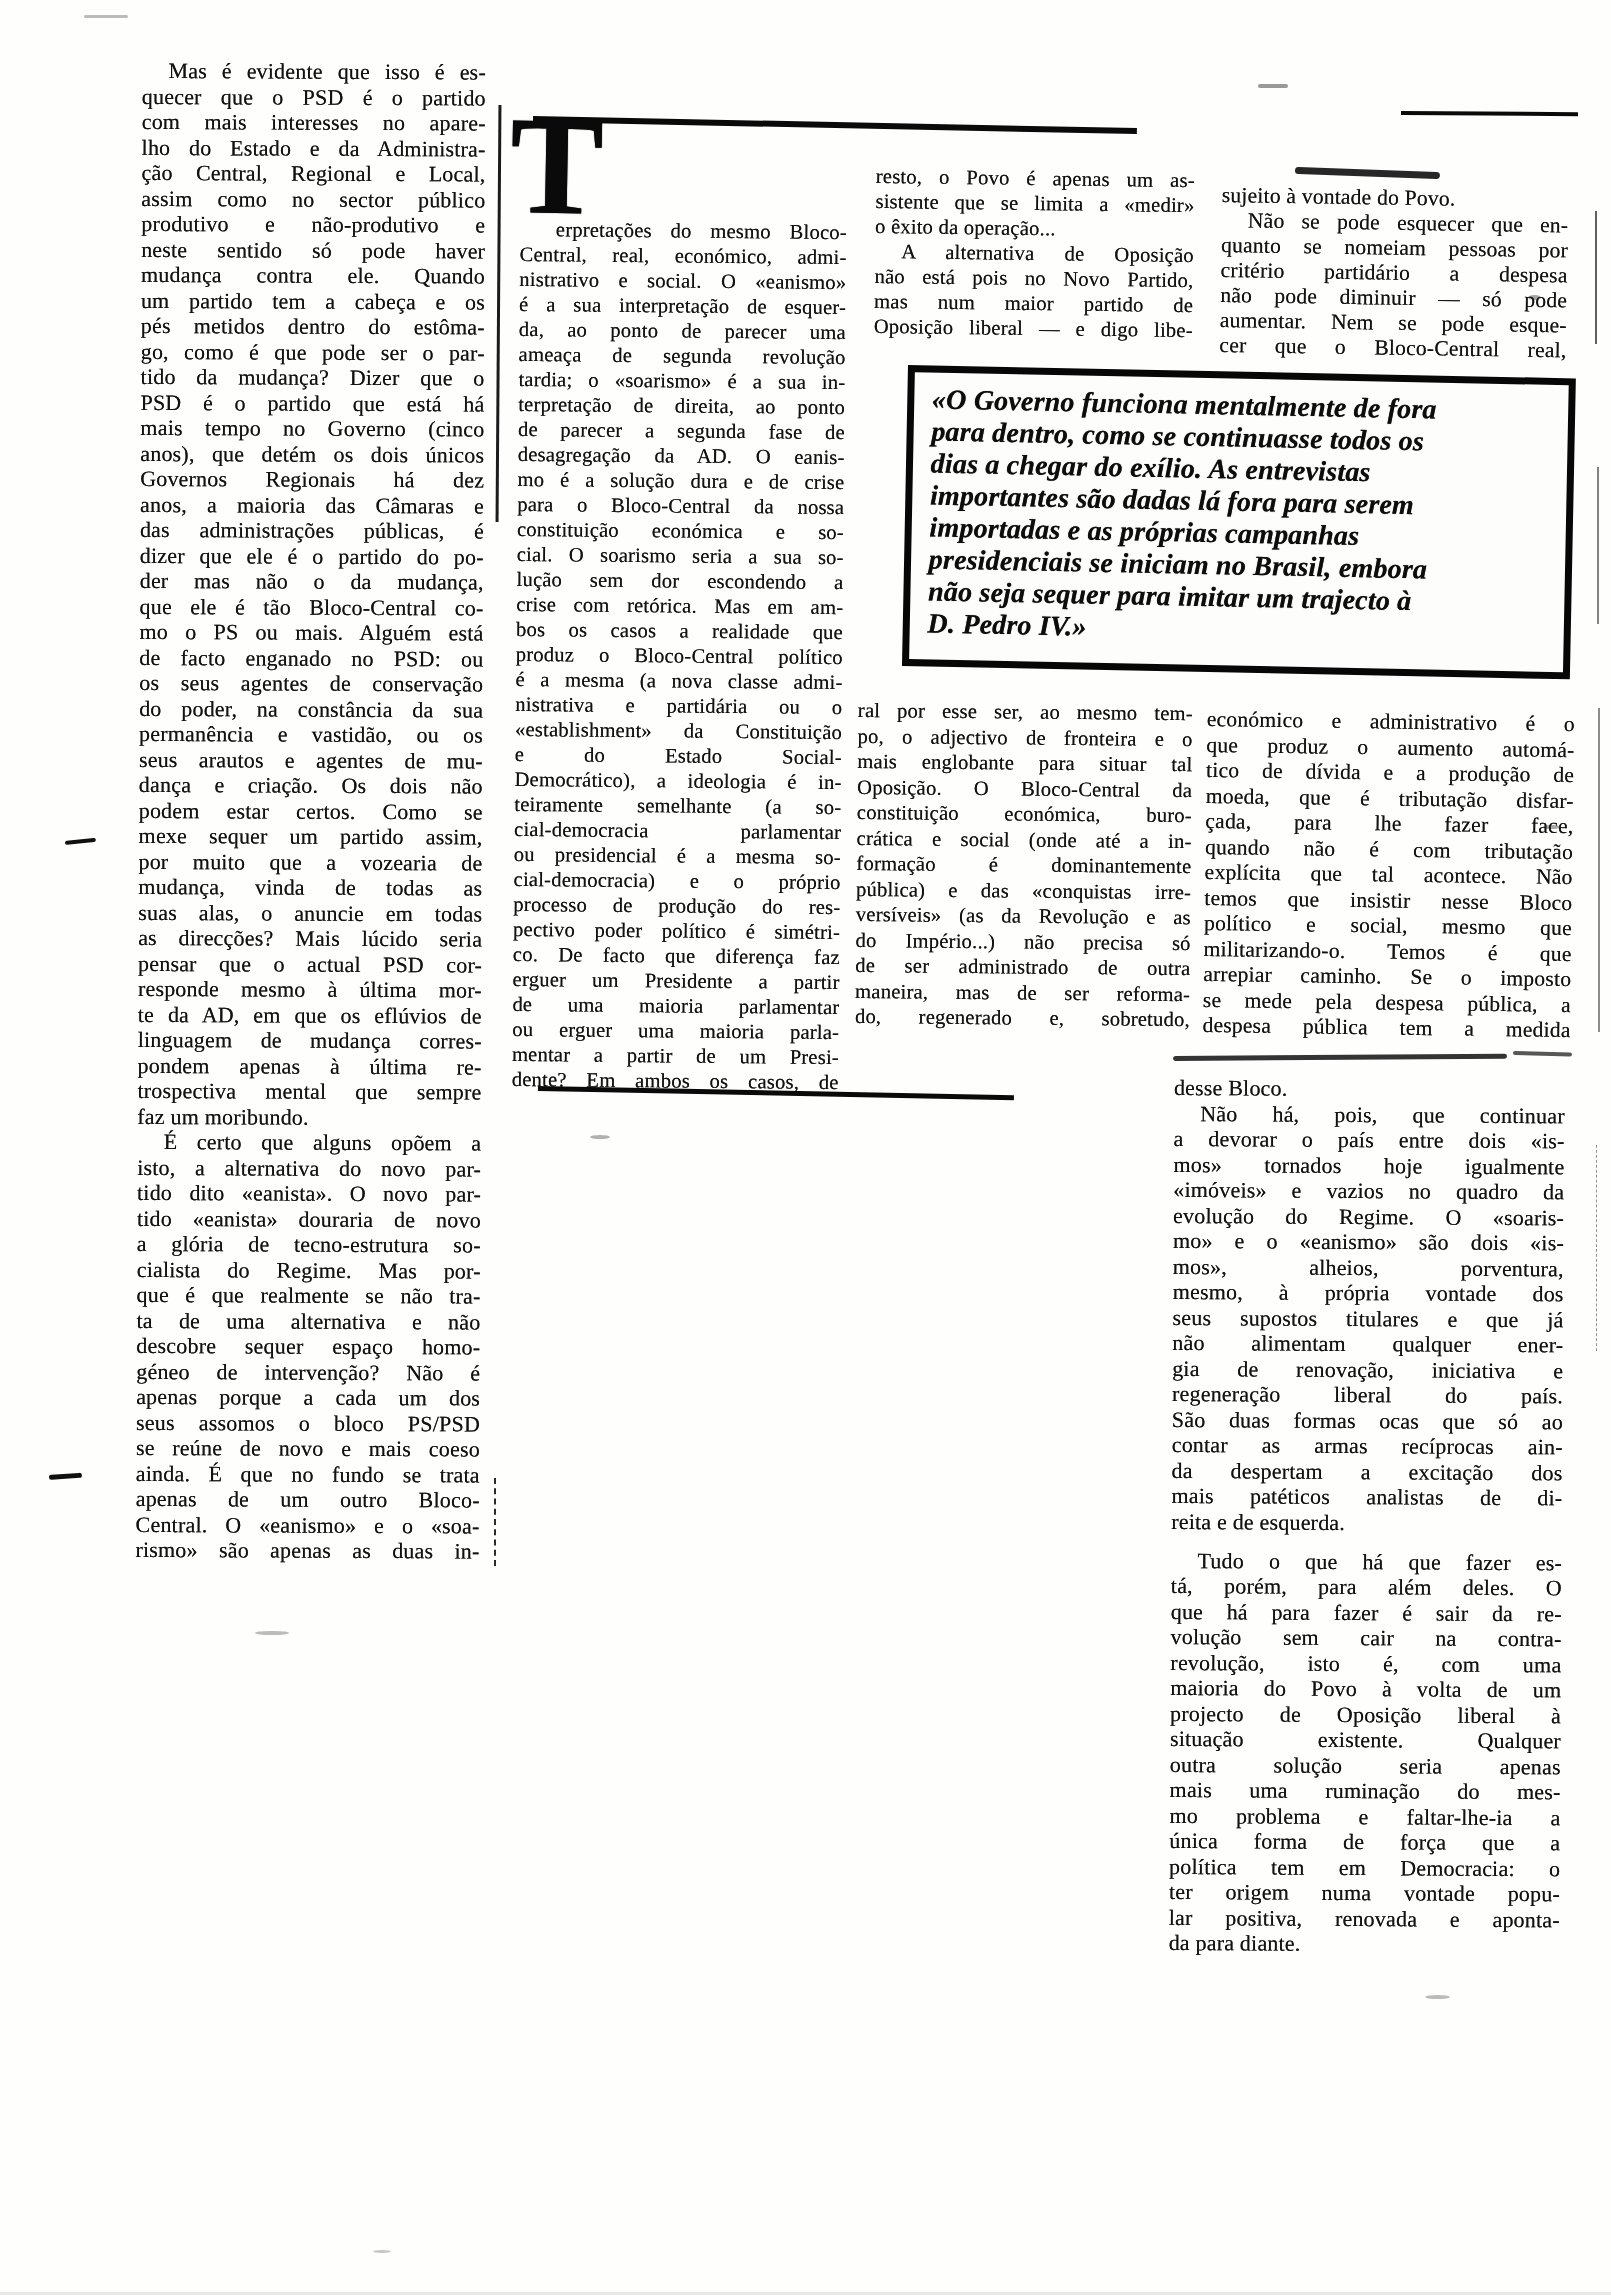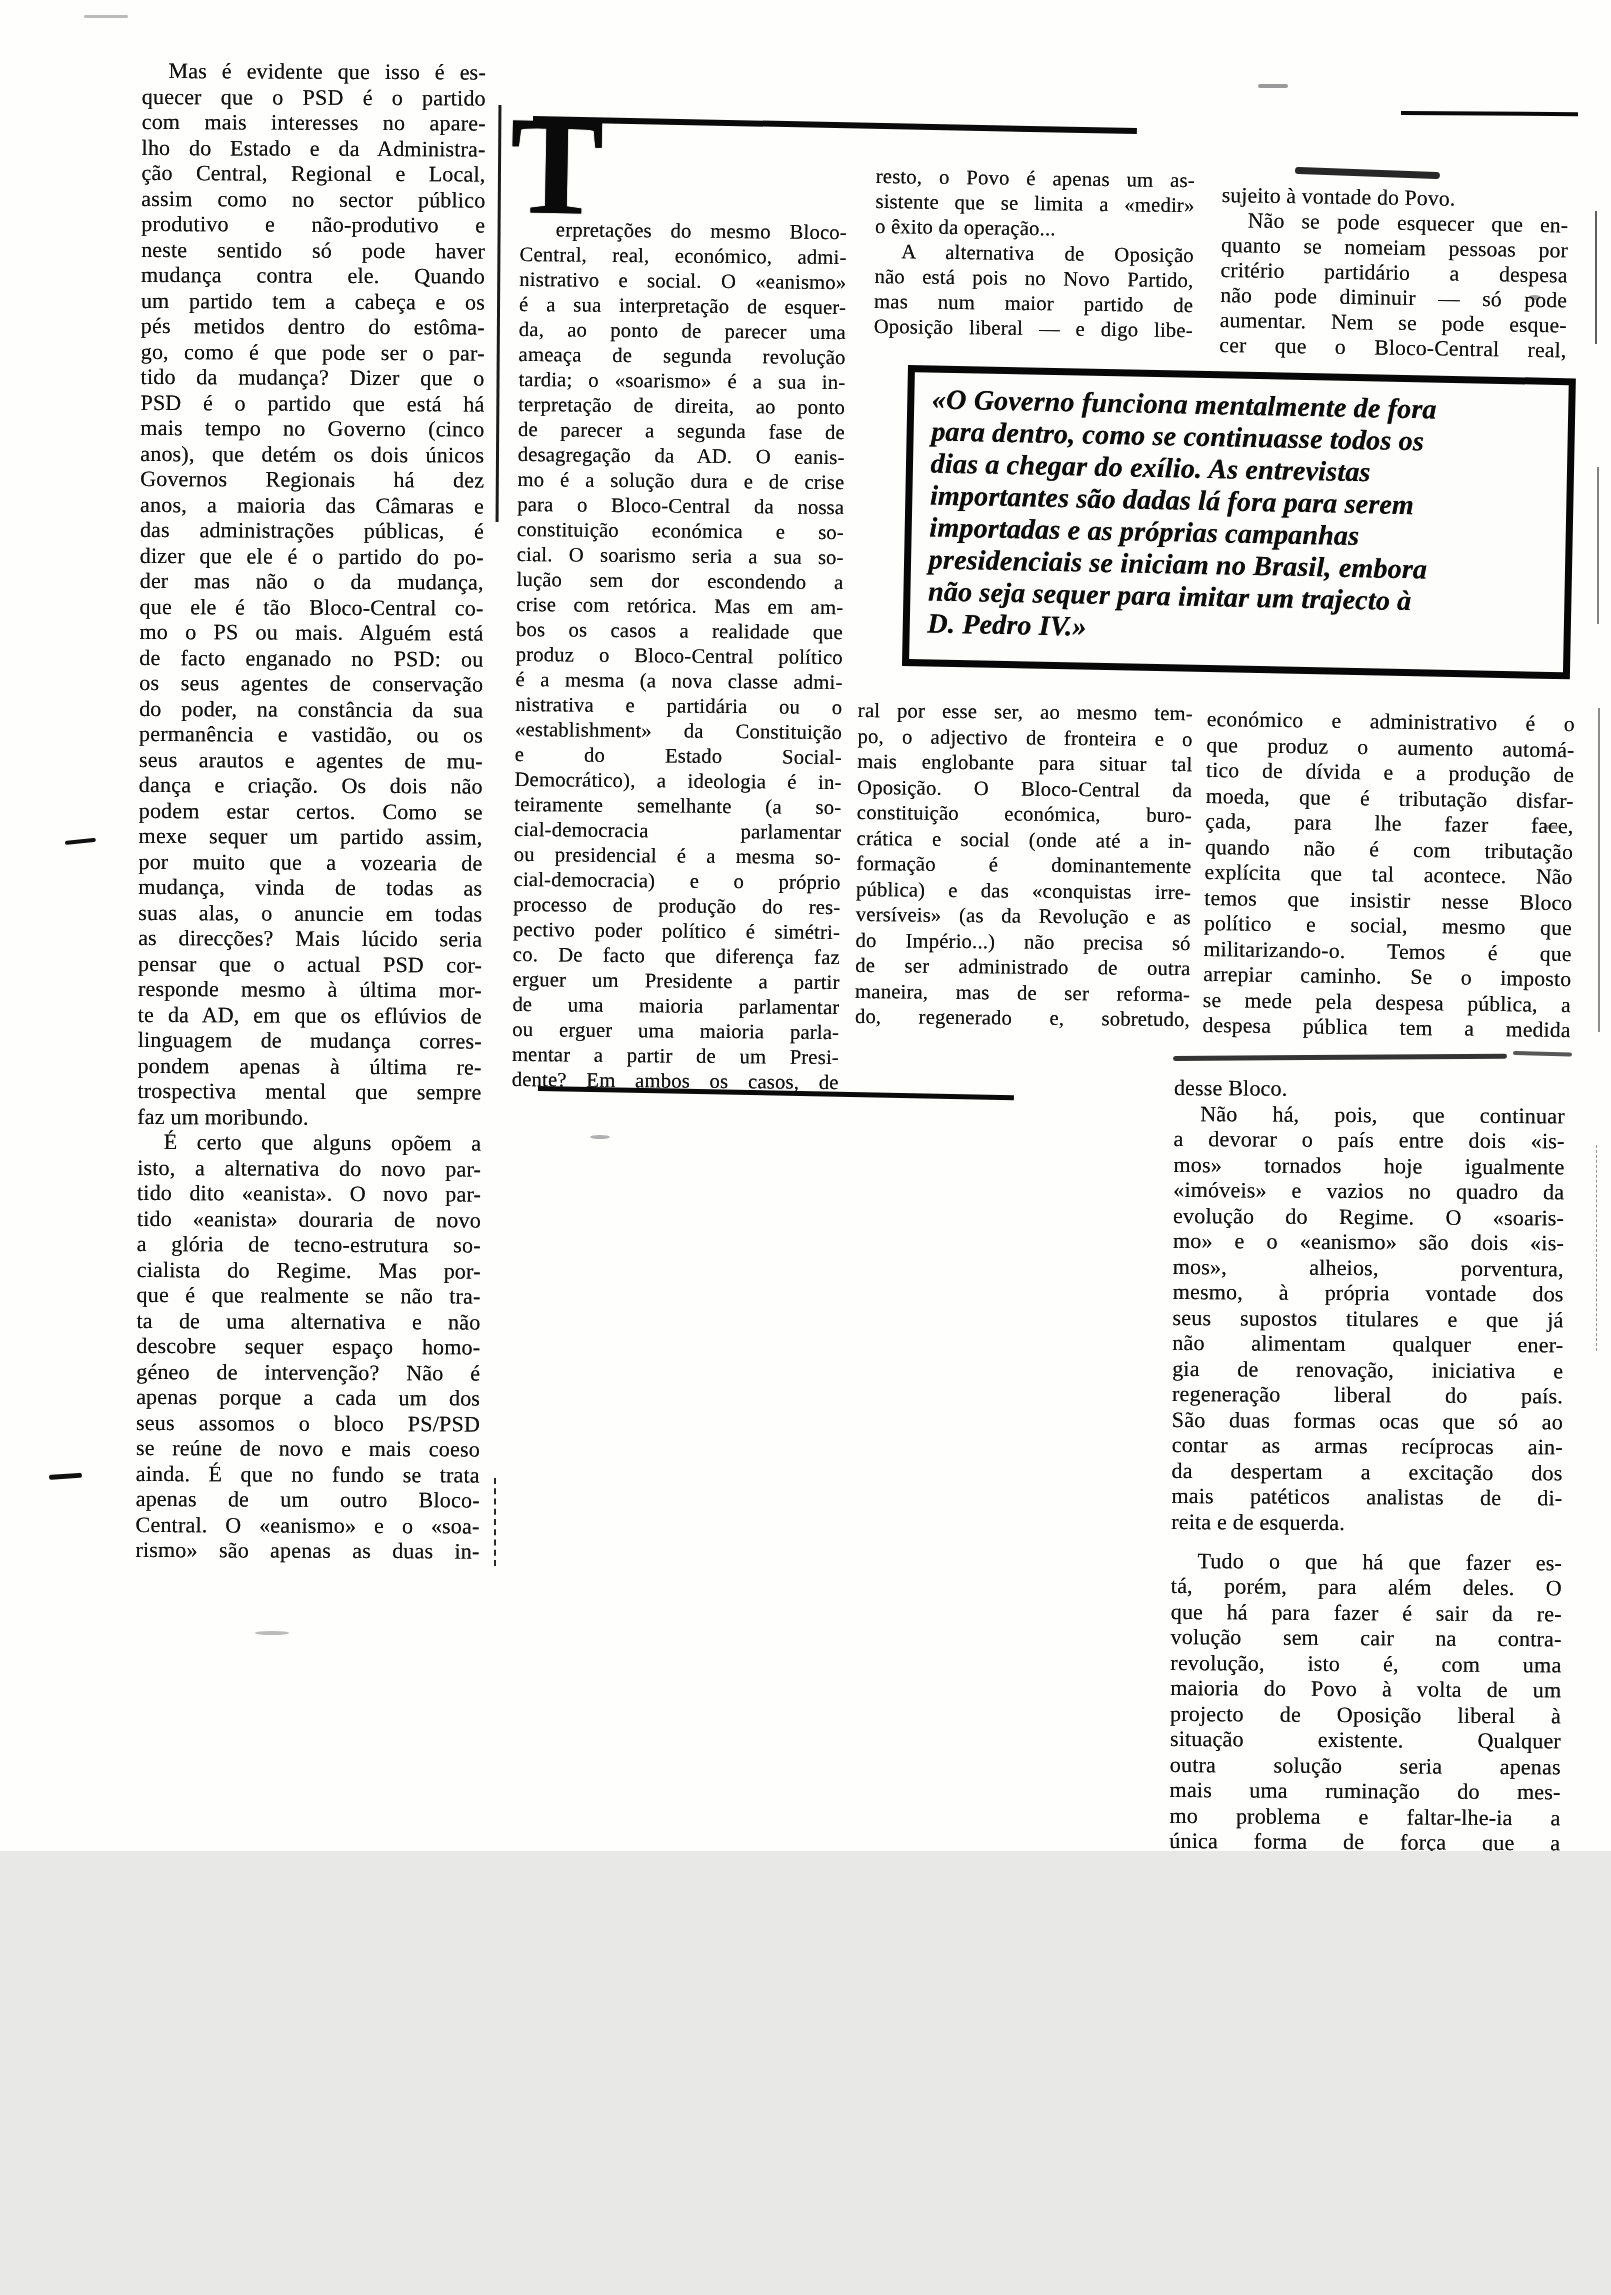--- a/index.html
+++ b/index.html
@@ -1,18 +1,18 @@
 <!DOCTYPE html>
 <html style="font-size:7.9px"><head>
 <meta charset="utf-8">
 <style>
   html,body{margin:0;padding:0;background:#e8e8e6;}
   .page{
     position:relative;
-    width:1612px;height:1851px;
+    width:1612px;height:2292px;
     background:#fefefd;
     overflow:hidden;
     font-family:"Liberation Serif","DejaVu Serif",serif;
     color:#111;
   }
   .col{
     position:absolute;
     transform-origin:top left;
     color:#121212;
     text-shadow:0 0 0.6px rgba(10,10,10,.75);

